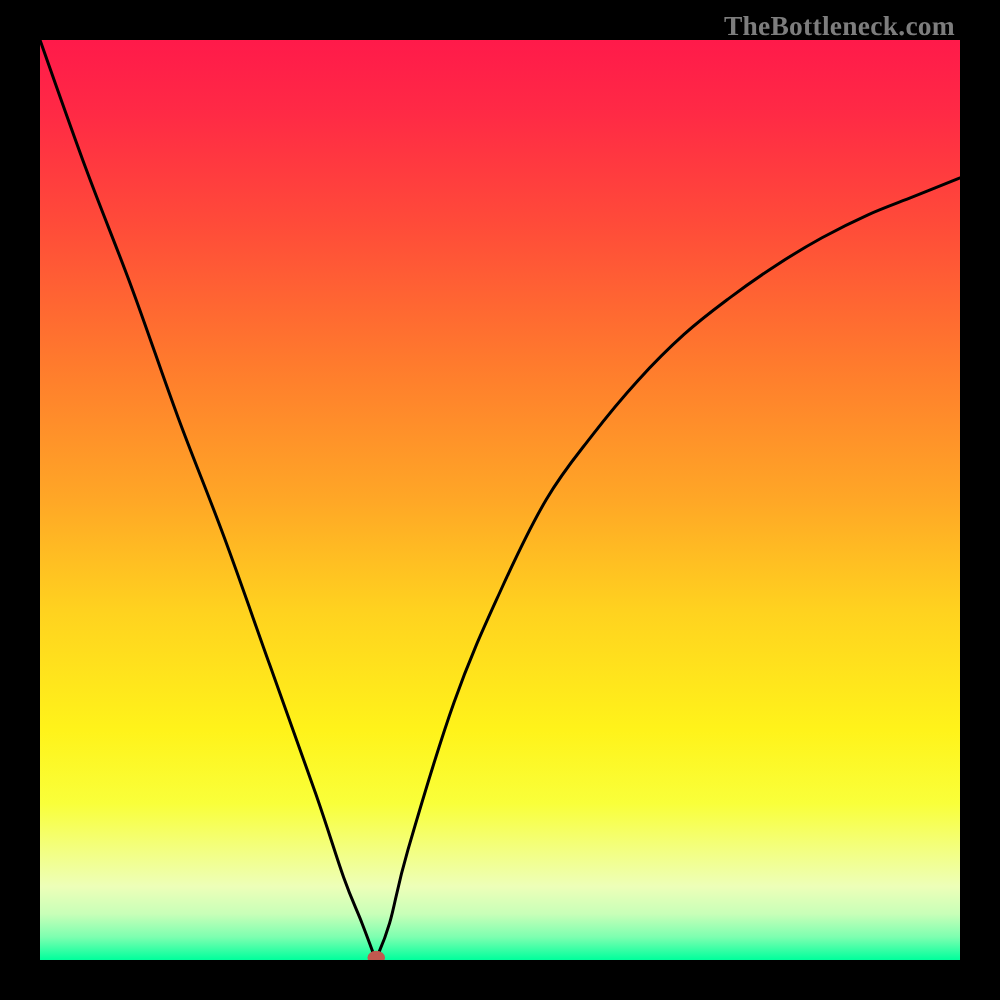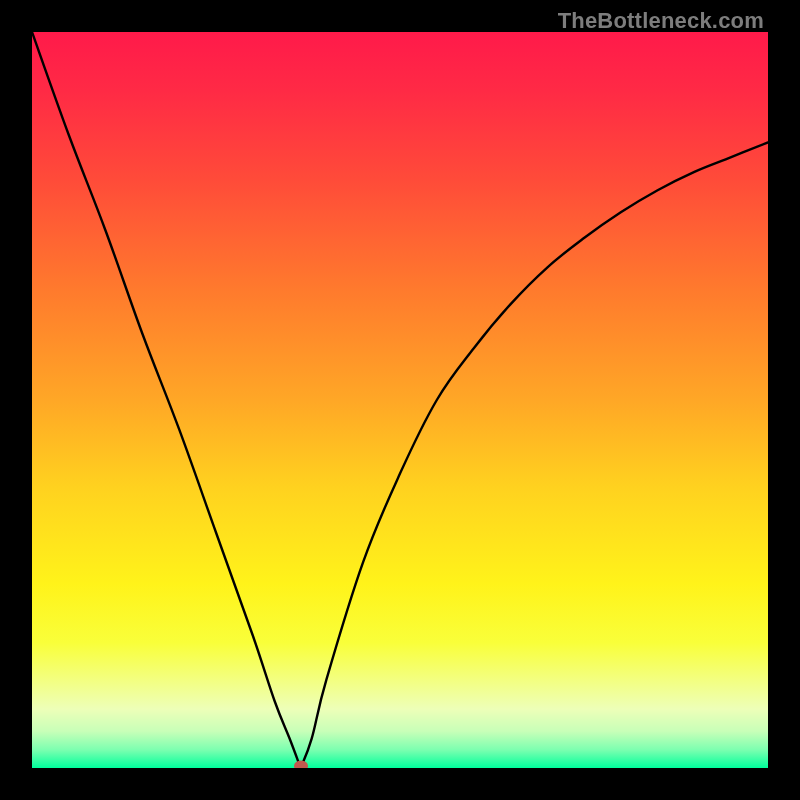--- a/index.html
+++ b/index.html
@@ -35,21 +35,21 @@
     position: absolute;
     left: 0;
     top: 0;
     width: 100%;
     height: 100%;
   }
   .watermark {
     position: absolute;
     top: 8px;
     right: 36px;
-    font-family: Liberation Sans, sans-serif;
+    font-family: Liberation Serif, serif;
     font-size: 22px;
     font-weight: 600;
     color: #7d7d7d;
     letter-spacing: 0.2px;
     user-select: none;
   }
   .marker {
     position: absolute;
     width: 14px;
     height: 11px;

